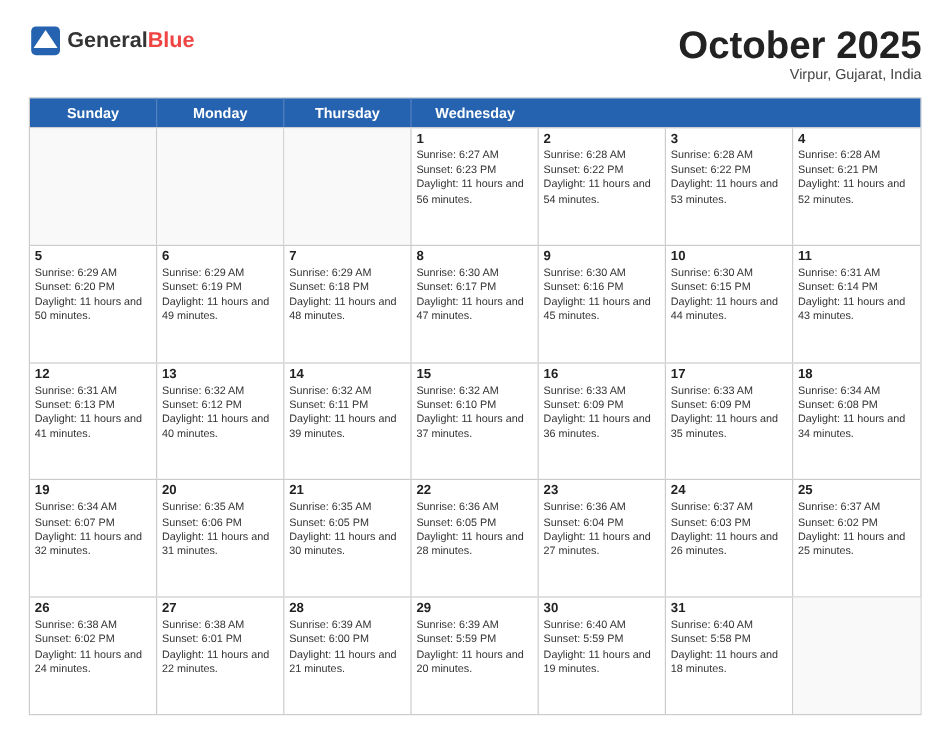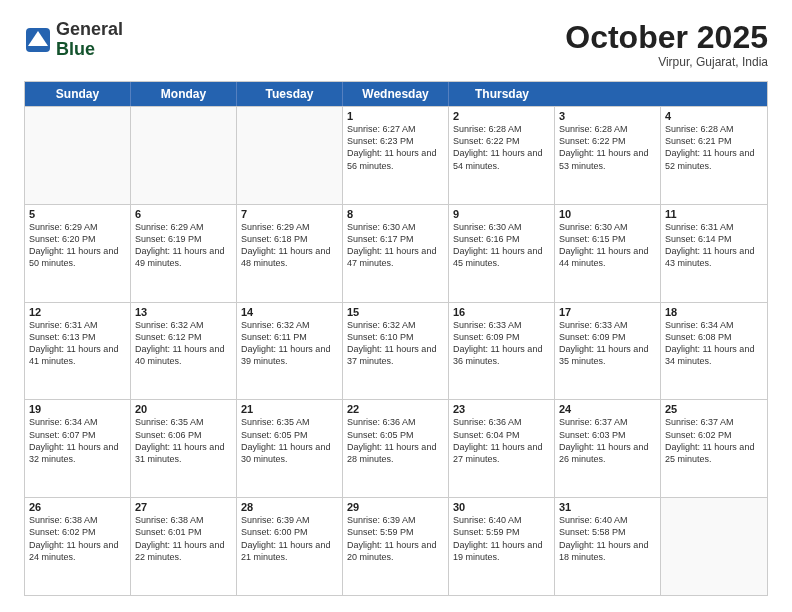--- a/index.html
+++ b/index.html
@@ -22,32 +22,32 @@
       justify-content: space-between;
       align-items: flex-start;
       margin-bottom: 12px;
     }
     .logo {
       display: flex;
       align-items: center;
     }
     .logo-text {
       display: flex;
-      flex-direction: column;
+      flex-direction: row;
       line-height: 1.1;
     }
     .logo-general {
       font-size: 18px;
       font-weight: bold;
       color: #333;
     }
     .logo-blue {
       font-size: 18px;
       font-weight: bold;
-      color: #14532d;
+      color: #ef4444;
     }
     .logo-icon {
       width: 28px;
       height: 28px;
       margin-right: 4px;
     }
     .title-block {
       text-align: right;
     }
     .month-year {
@@ -130,23 +130,22 @@
     <div class="title-block">
       <div class="month-year">October 2025</div>
       <div class="location">Virpur, Gujarat, India</div>
     </div>
   </div>
 
   <div class="calendar">
     <div class="cal-header">
     <div class="cal-header-cell">Sunday</div>
         <div class="cal-header-cell">Monday</div>
-        <div class="cal-header-cell">Tuesday</div>
+        <div class="cal-header-cell">Thursday</div>
         <div class="cal-header-cell">Wednesday</div>
-        <div class="cal-header-cell">Thursday</div>
       </div>
     <div class="cal-body">
     <div class="cal-row">
           <div class="cal-cell empty"></div>
           <div class="cal-cell empty"></div>
           <div class="cal-cell empty"></div>
           <div class="cal-cell">
             <div class="day-num">1</div>
             <div class="cell-text">Sunrise: 6:27 AM<br>Sunset: 6:23 PM<br>Daylight: 11 hours and 56 minutes.</div>
           </div>

